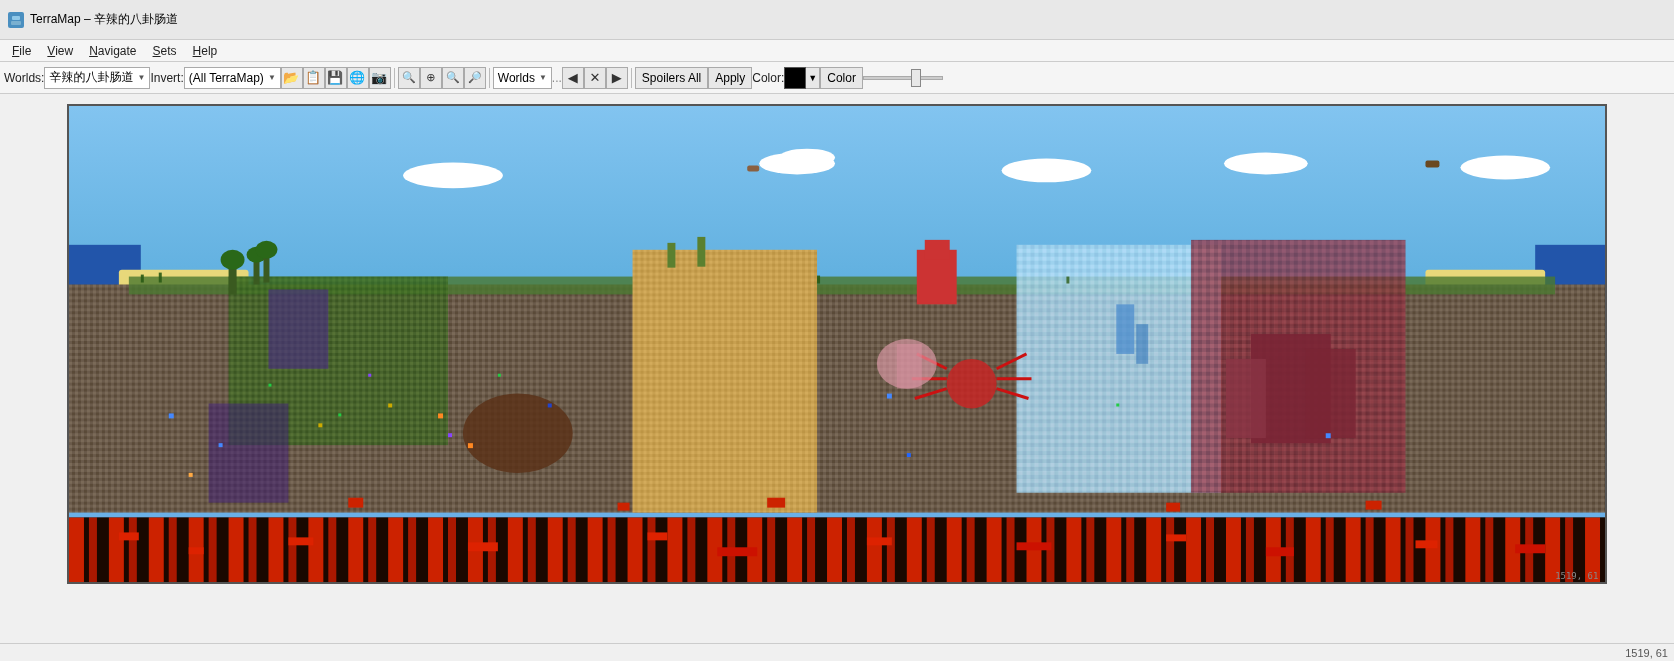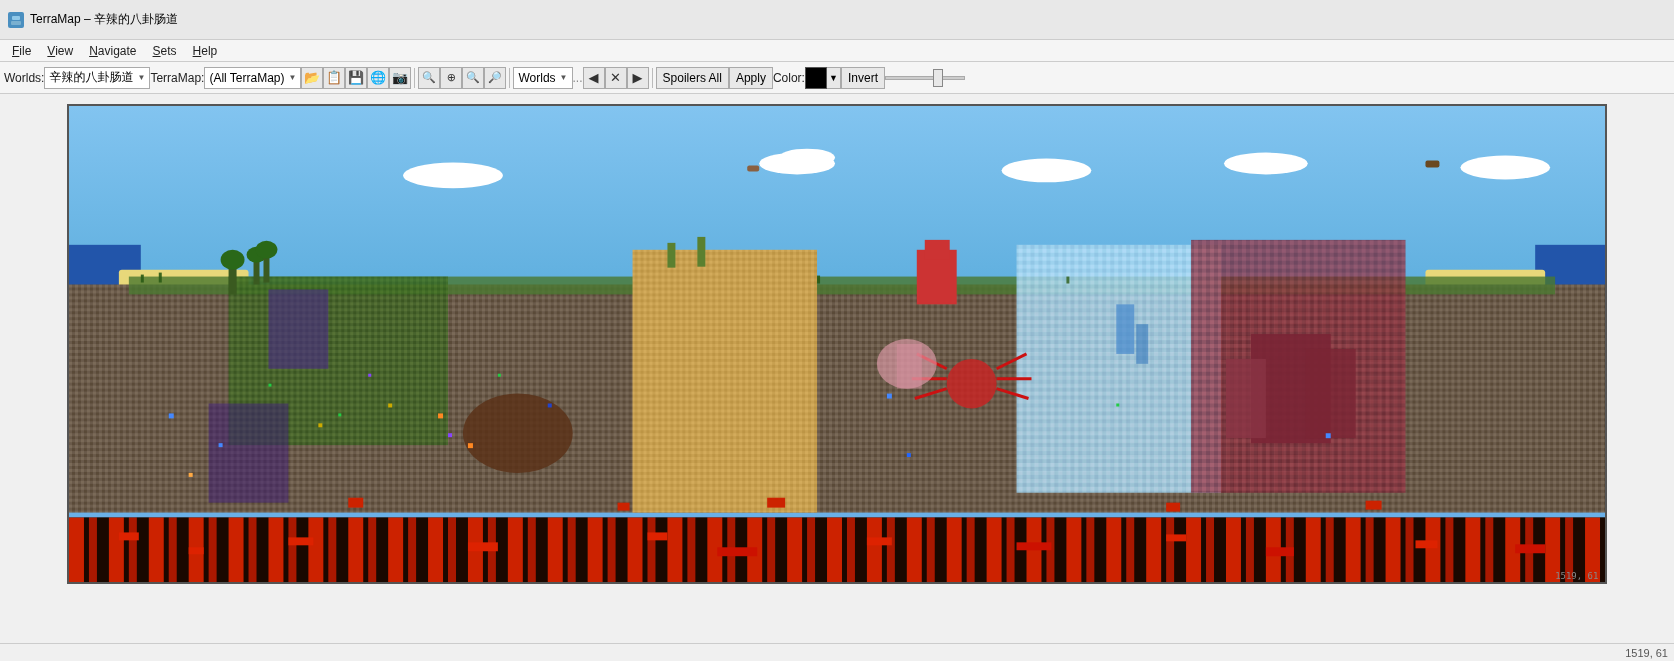--- a/index.html
+++ b/index.html
@@ -226,21 +226,21 @@
 </div>
 
 <div id="toolbar">
 
   <span class="toolbar-label">Worlds:</span>
   <div class="toolbar-dropdown">
     <span>辛辣的八卦肠道</span>
     <span class="arrow">▼</span>
   </div>
 
-  <span class="toolbar-label">TerraMap:</span>
+  <span class="toolbar-label">Invert:</span>
   <div class="toolbar-dropdown">
     <span>(All TerraMap)</span>
     <span class="arrow">▼</span>
   </div>
 
   <div class="toolbar-btn" title="Open">
     <span>📂</span>
   </div>
   <div class="toolbar-btn" title="Copy">
     <span>📋</span>
@@ -293,21 +293,21 @@
 
   <div class="toolbar-text-btn">Spoilers All</div>
   <div class="toolbar-text-btn">Apply</div>
 
   <span class="toolbar-label">Color:</span>
   <div class="color-box"></div>
   <div class="color-dropdown-btn">
     <span>▼</span>
   </div>
 
-  <div class="toolbar-text-btn">Invert</div>
+  <div class="toolbar-text-btn">Color</div>
 
   <div class="toolbar-slider-container">
     <div class="slider-track">
       <div class="slider-thumb"></div>
     </div>
   </div>
 </div>
 
 <div id="map-container">
   <div class="map-wrapper">

